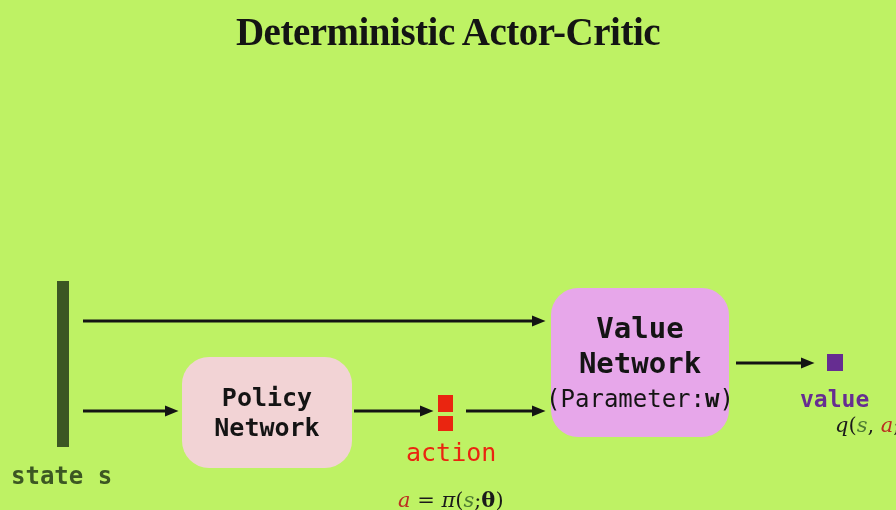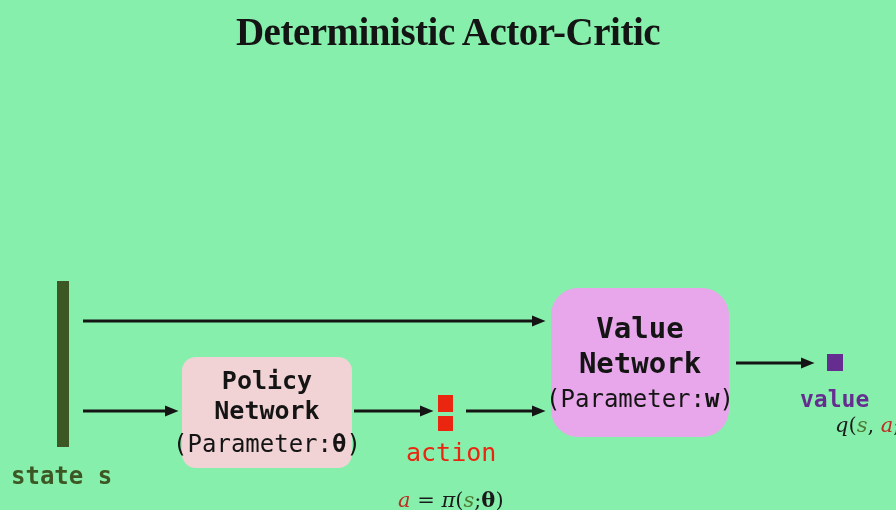--- a/index.html
+++ b/index.html
@@ -39,44 +39,43 @@
   }
   .formula span { white-space:pre; }
   .action-formula { left:398px; top:463px; }
   .value-formula  { left:835px; top:412px;text-align:right; }
   .mi { font-style:italic; }
   .mb { font-weight:700; }
 </style>
 </head>
 <body>
 
-<div class="stage" style="background-color: #86efac; color: rgb(20, 20, 20);">
+<div class="stage" style="background-color: #bef264; color: rgb(20, 20, 20);">
 
   <div class="title">Deterministic Actor-Critic</div>
 
   <svg class="arrows" width="896" height="510" viewBox="0 0 896 510">
     <defs>
       <marker id="ah" markerUnits="userSpaceOnUse" markerWidth="16" markerHeight="14" viewBox="0 0 16 14" refX="3" refY="7" orient="auto">
         <path d="M1,1.5 L14.5,7 L1,12.5 Z" style="fill: rgb(20, 20, 20);"></path>
       </marker>
     </defs>
     <line x1="83" y1="321" x2="534" y2="321" marker-end="url(#ah)" style="stroke: rgb(20, 20, 20);"></line>
     <line x1="83" y1="411" x2="167" y2="411" marker-end="url(#ah)" style="stroke: rgb(20, 20, 20);"></line>
     <line x1="354" y1="411" x2="422" y2="411" marker-end="url(#ah)" style="stroke: rgb(20, 20, 20);"></line>
     <line x1="466" y1="411" x2="534" y2="411" marker-end="url(#ah)" style="stroke: rgb(20, 20, 20);"></line>
     <line x1="736" y1="363" x2="803" y2="363" marker-end="url(#ah)" style="stroke: rgb(20, 20, 20);"></line>
   </svg>
 
   <div class="state-bar" style="background-color: rgb(60, 87, 35);"></div>
   <div class="state-label" style="color: rgb(60, 87, 35);">state s</div>
 
-  <div class="box policy-box" style="background-color: rgb(242, 211, 213); border-radius: 14px;">
+  <div class="box policy-box" style="background-color: rgb(242, 211, 213);">
     <div>Policy</div>
     <div>Network</div>
-    <div class="param-line"><span>(Parameter:</span><span class="param-symbol">θ</span><span>)</span></div>
   </div>
 
   <div class="box value-box" style="background-color: rgb(231, 167, 234);">
     <div>Value</div>
     <div>Network</div>
     <div class="param-line"><span>(Parameter:</span><span class="param-symbol">w</span><span>)</span></div>
   </div>
 
   <div class="sq action-sq-top" style="background-color: rgb(234, 37, 16);"></div>
   <div class="sq action-sq-bottom" style="background-color: rgb(234, 37, 16);"></div>

